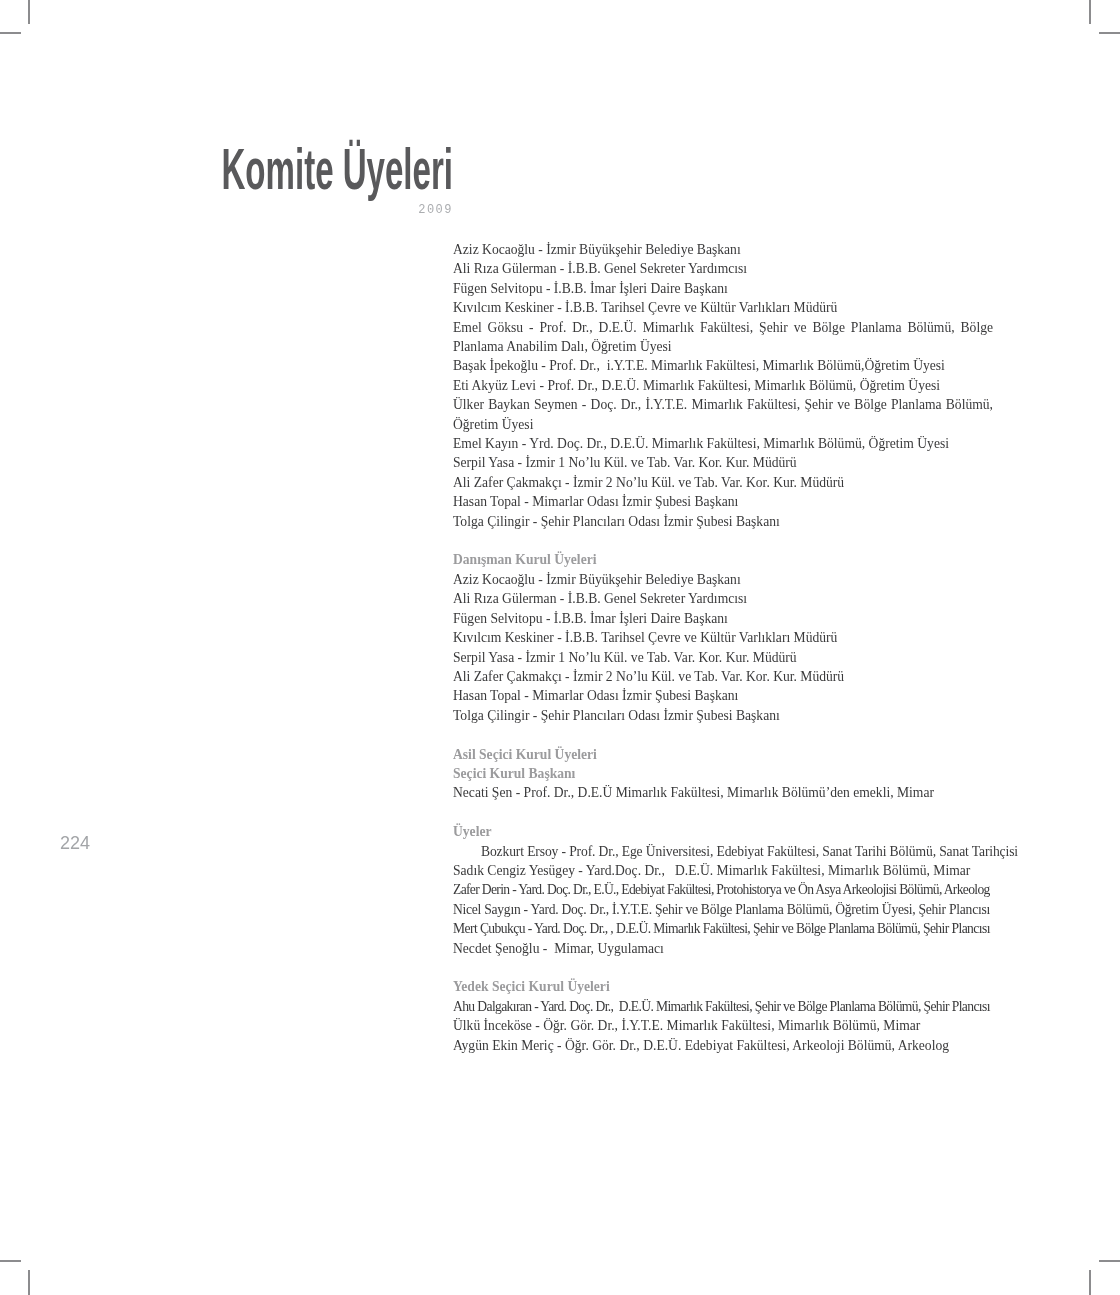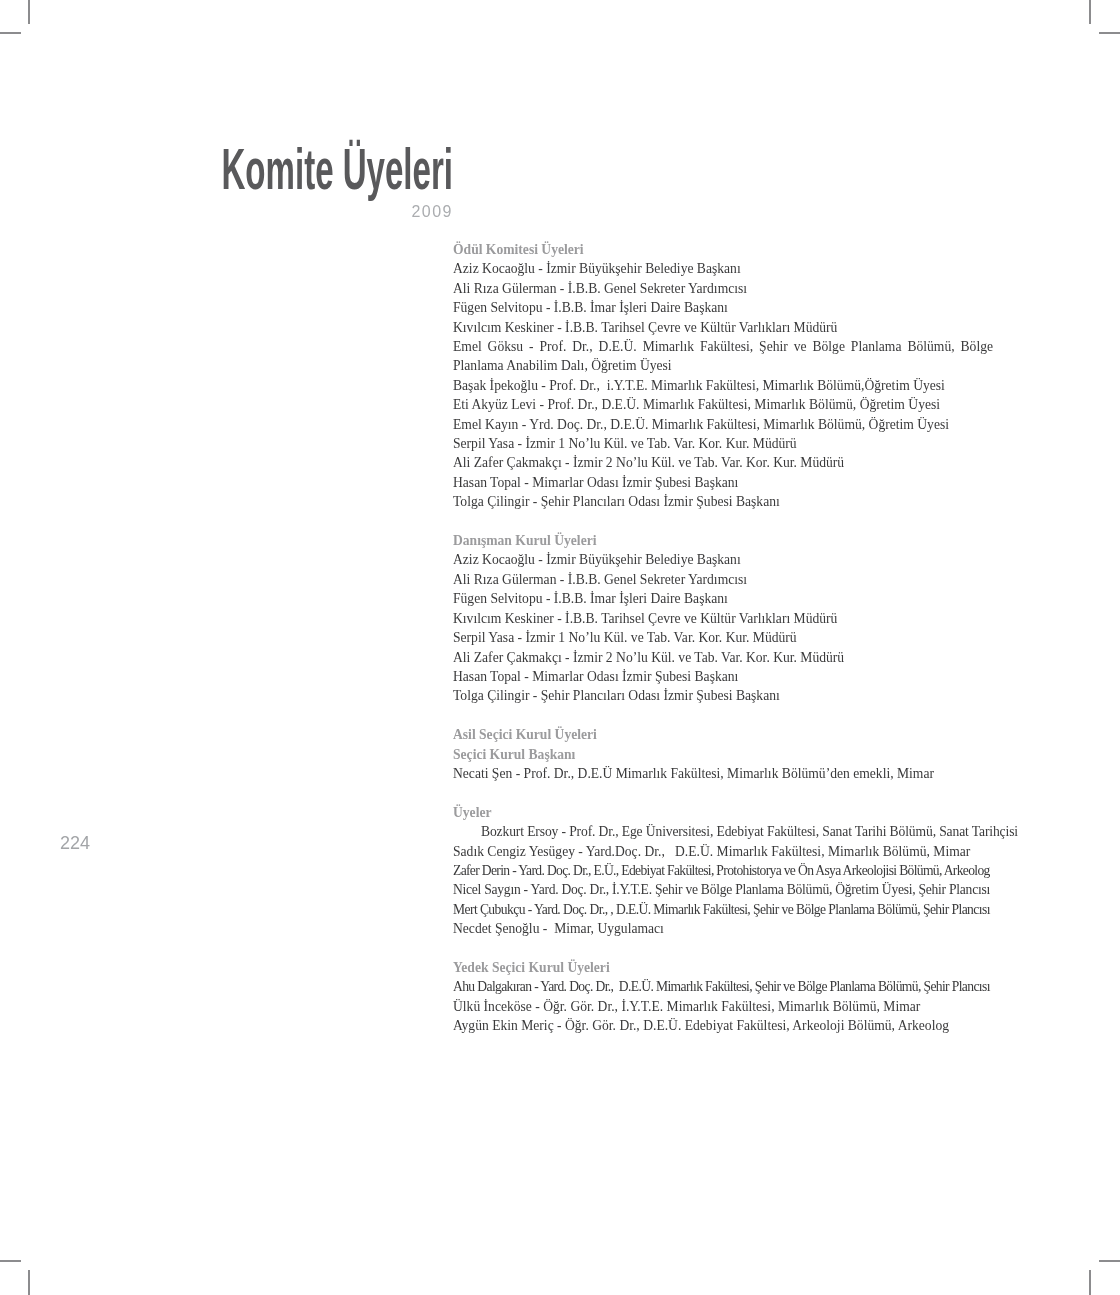--- a/index.html
+++ b/index.html
@@ -28,22 +28,23 @@
   }
   .title-block h1 {
     display:block; width:100%;
     font-size:58px; line-height:1; font-weight:bold;
     color:var(--title, #59595b);
     white-space:nowrap;
     transform:scaleX(0.57); transform-origin:100% 50%;
   }
   .title-block .year {
     display:block; margin-top:5px;
-    font-size:16px; letter-spacing:1.5px;
+    font-size:12px; letter-spacing:1.5px;
     color:var(--year, #abadb0);
+    font-family:Liberation Mono, monospace;
   }
 
   .page-number {
     position:absolute; left:60px; top:834px;
     font-family:"Liberation Sans", sans-serif;
     font-size:18px; line-height:1;
     color:var(--page-number, #a3a5a8);
   }
 
   .content {
@@ -73,28 +74,28 @@
 
 <header class="title-block">
   <h1>Komite Üyeleri</h1>
   <div class="year">2009</div>
 </header>
 
 <div class="page-number">224</div>
 
 <main class="content" id="content">
     <section class="member-section">
-      <h2 class="sec-heading">Ödül Komitesi Üyeleri</h2>
       <p class="member-line">Aziz Kocaoğlu - İzmir Büyükşehir Belediye Başkanı</p>
       <p class="member-line">Ali Rıza Gülerman - İ.B.B. Genel Sekreter Yardımcısı</p>
       <p class="member-line">Fügen Selvitopu - İ.B.B. İmar İşleri Daire Başkanı</p>
       <p class="member-line">Kıvılcım Keskiner - İ.B.B. Tarihsel Çevre ve Kültür Varlıkları Müdürü</p>
       <p class="member-line">Emel Göksu - Prof. Dr., D.E.Ü. Mimarlık Fakültesi, Şehir ve Bölge Planlama Bölümü, Bölge Planlama Anabilim Dalı, Öğretim Üyesi</p>
       <p class="member-line">Başak İpekoğlu - Prof. Dr., &nbsp;i.Y.T.E. Mimarlık Fakültesi, Mimarlık Bölümü,Öğretim Üyesi</p>
       <p class="member-line">Eti Akyüz Levi - Prof. Dr., D.E.Ü. Mimarlık Fakültesi, Mimarlık Bölümü, Öğretim Üyesi</p>
+      <p class="member-line">Ülker Baykan Seymen - Doç. Dr., İ.Y.T.E. Mimarlık Fakültesi, Şehir ve Bölge Planlama Bölümü, Öğretim Üyesi</p>
       <p class="member-line">Emel Kayın - Yrd. Doç. Dr., D.E.Ü. Mimarlık Fakültesi, Mimarlık Bölümü, Öğretim Üyesi</p>
       <p class="member-line">Serpil Yasa - İzmir 1 No’lu Kül. ve Tab. Var. Kor. Kur. Müdürü</p>
       <p class="member-line">Ali Zafer Çakmakçı - İzmir 2 No’lu Kül. ve Tab. Var. Kor. Kur. Müdürü</p>
       <p class="member-line">Hasan Topal - Mimarlar Odası İzmir Şubesi Başkanı</p>
       <p class="member-line">Tolga Çilingir - Şehir Plancıları Odası İzmir Şubesi Başkanı</p>
     </section>
     <section class="member-section">
       <h2 class="sec-heading">Danışman Kurul Üyeleri</h2>
       <p class="member-line">Aziz Kocaoğlu - İzmir Büyükşehir Belediye Başkanı</p>
       <p class="member-line">Ali Rıza Gülerman - İ.B.B. Genel Sekreter Yardımcısı</p>

